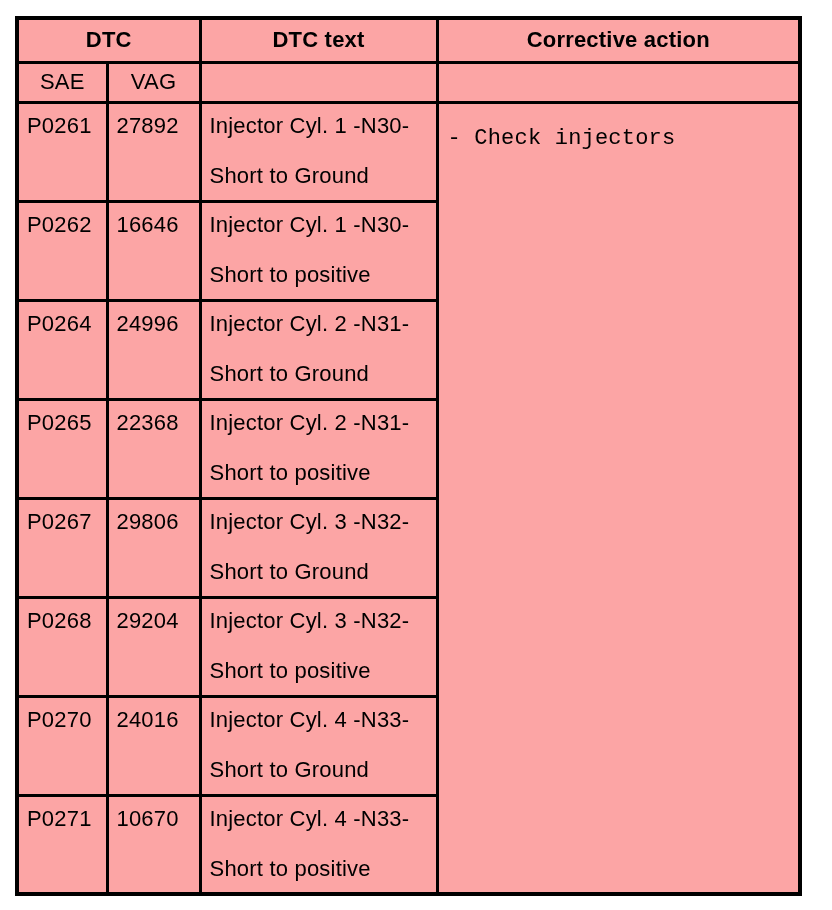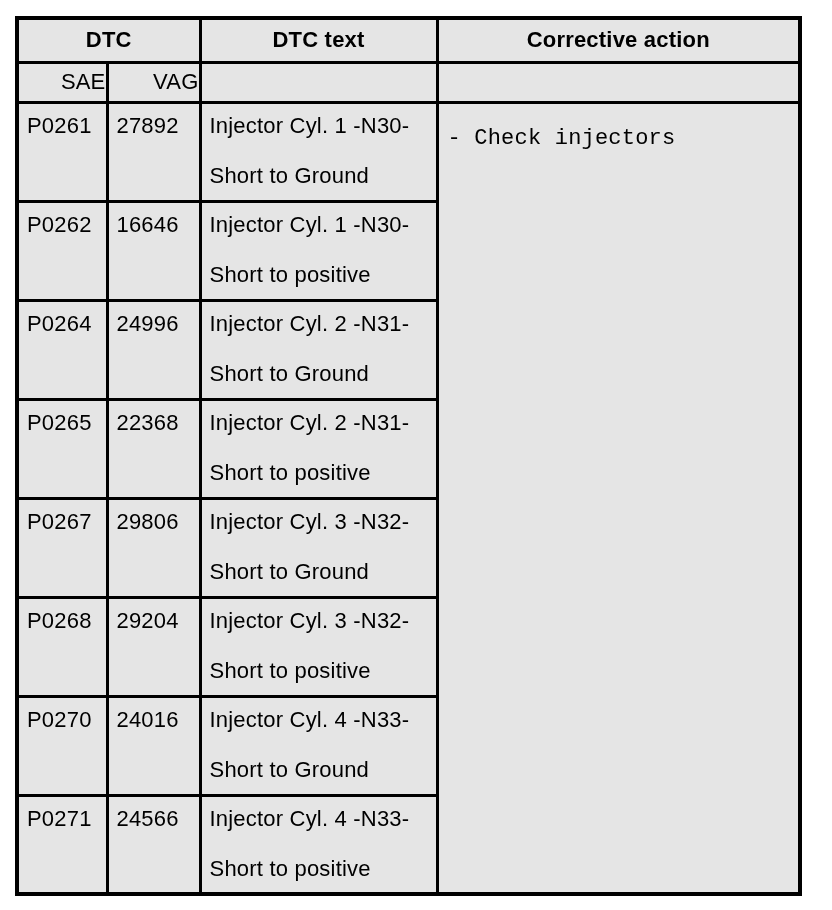--- a/index.html
+++ b/index.html
@@ -19,35 +19,35 @@
   }
   table.dtc-table {
     border-collapse: collapse;
     table-layout: fixed;
     width: 783px;
     margin: 16px 0 0 15px;
     border: 4px solid #000000;
   }
   th, td {
     border: 3px solid #000000;
-    background: #e5e5e5;
+    background: #fca5a5;
     font-size: 22px;
     letter-spacing: 0.2px;
     overflow: hidden;
   }
   tr.header-row th {
     height: 44px;
     font-weight: bold;
     text-align: center;
     vertical-align: middle;
   }
   tr.subheader-row th {
     height: 40px;
     font-weight: normal;
-    text-align: right;
+    text-align: center;
     vertical-align: middle;
   }
   tr.data-row td {
     height: 99px;
     vertical-align: top;
     font-weight: normal;
     text-align: left;
   }
   td.code {
     padding: 9px 0 0 8px;
@@ -141,21 +141,21 @@
         <tr class="data-row">
     <td class="code">P0270</td>
     <td class="code">24016</td>
     <td class="desc">
       <div class="line1">Injector Cyl. 4 -N33-</div>
       <div class="line2">Short to Ground</div>
     </td>
   </tr>
         <tr class="data-row">
     <td class="code">P0271</td>
-    <td class="code">24566</td>
+    <td class="code">10670</td>
     <td class="desc">
       <div class="line1">Injector Cyl. 4 -N33-</div>
       <div class="line2">Short to positive</div>
     </td>
   </tr>
       </tbody>
   </table>
 </div>
 
 </body></html>

